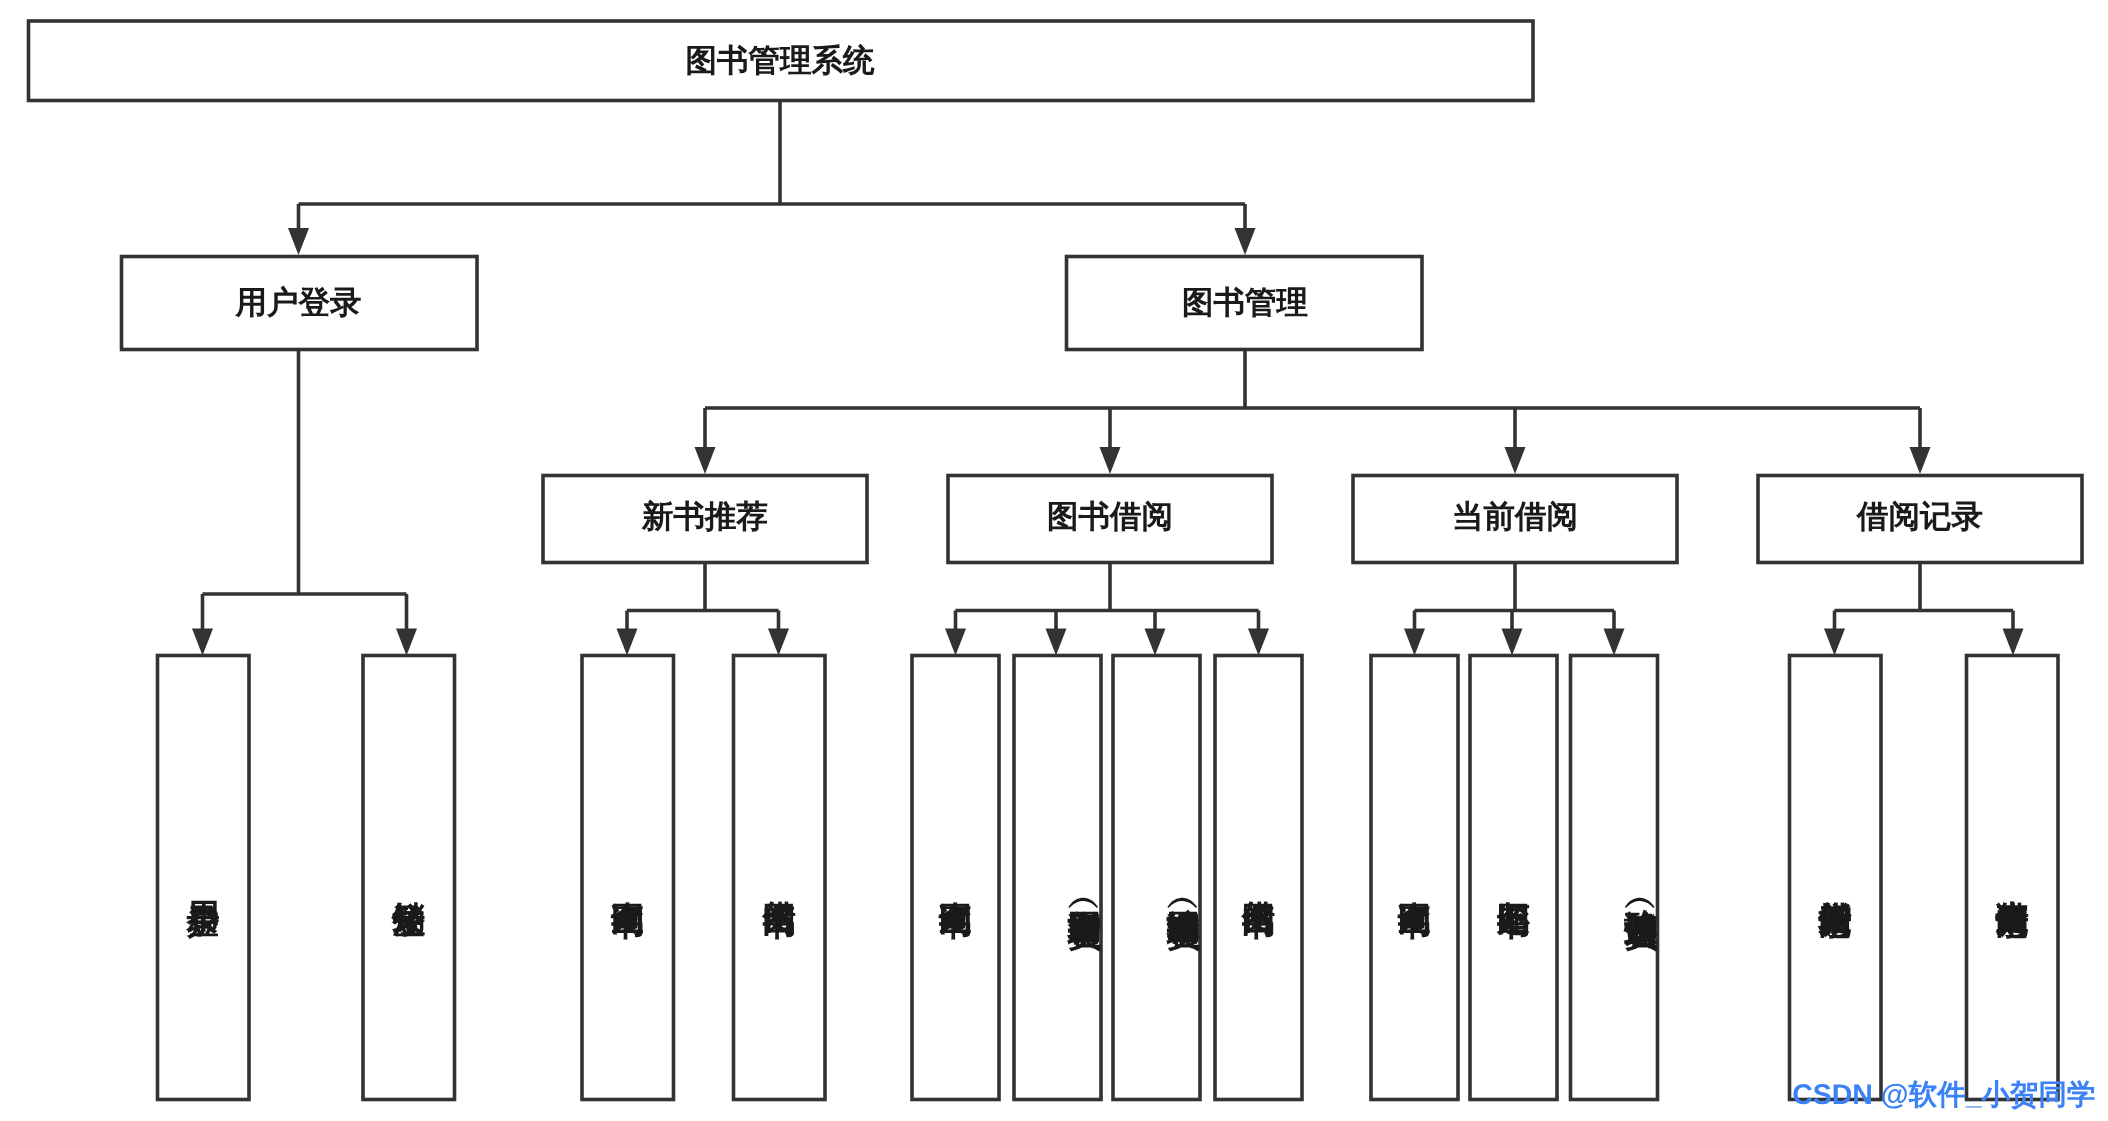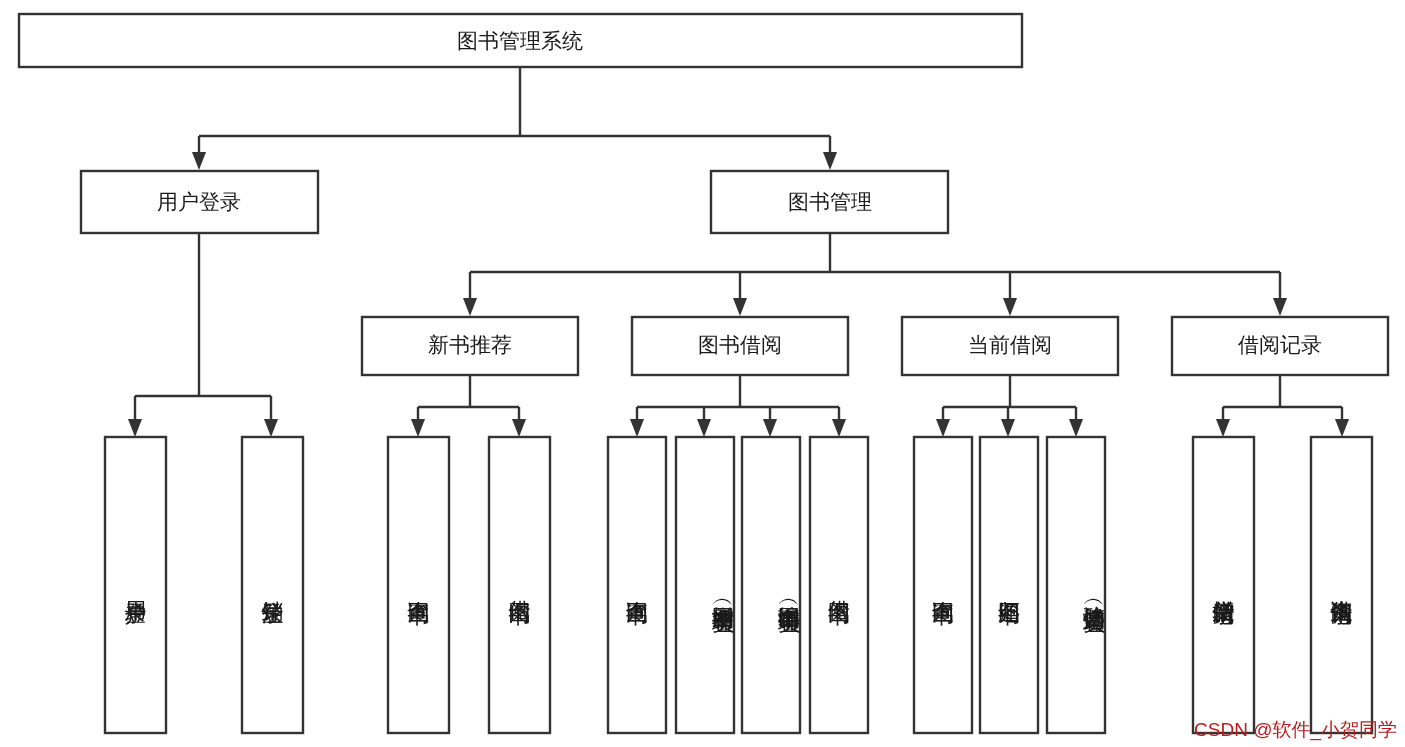--- a/index.html
+++ b/index.html
@@ -11,20 +11,21 @@
     width: 1405px;
     height: 747px;
     font-family: "Liberation Sans", "DejaVu Sans", sans-serif;
     overflow: hidden;
     position: relative;
   }
   #diagram-root {
     position: relative;
     width: 1405px;
     height: 747px;
+    font-weight: bold;
   }
   svg.flow-svg {
     position: absolute;
     top: 0;
     left: 0;
     width: 1405px;
     height: 747px;
   }
   .node-box {
     fill: #ffffff;
@@ -60,21 +61,21 @@
     white-space: nowrap;
     text-align: center;
     pointer-events: none;
   }
   .watermark {
     position: absolute;
     right: 8px;
     bottom: 4px;
     font-family: "Liberation Sans", "DejaVu Sans", sans-serif;
     font-size: 19px;
-    color: #b91c1c;
+    color: #3b82f6;
     white-space: nowrap;
     user-select: none;
   }
 </style>
 </head>
 <body>
 
 <div id="diagram-root">
 
   <svg class="flow-svg" viewBox="0 0 1405 747" xmlns="http://www.w3.org/2000/svg">

